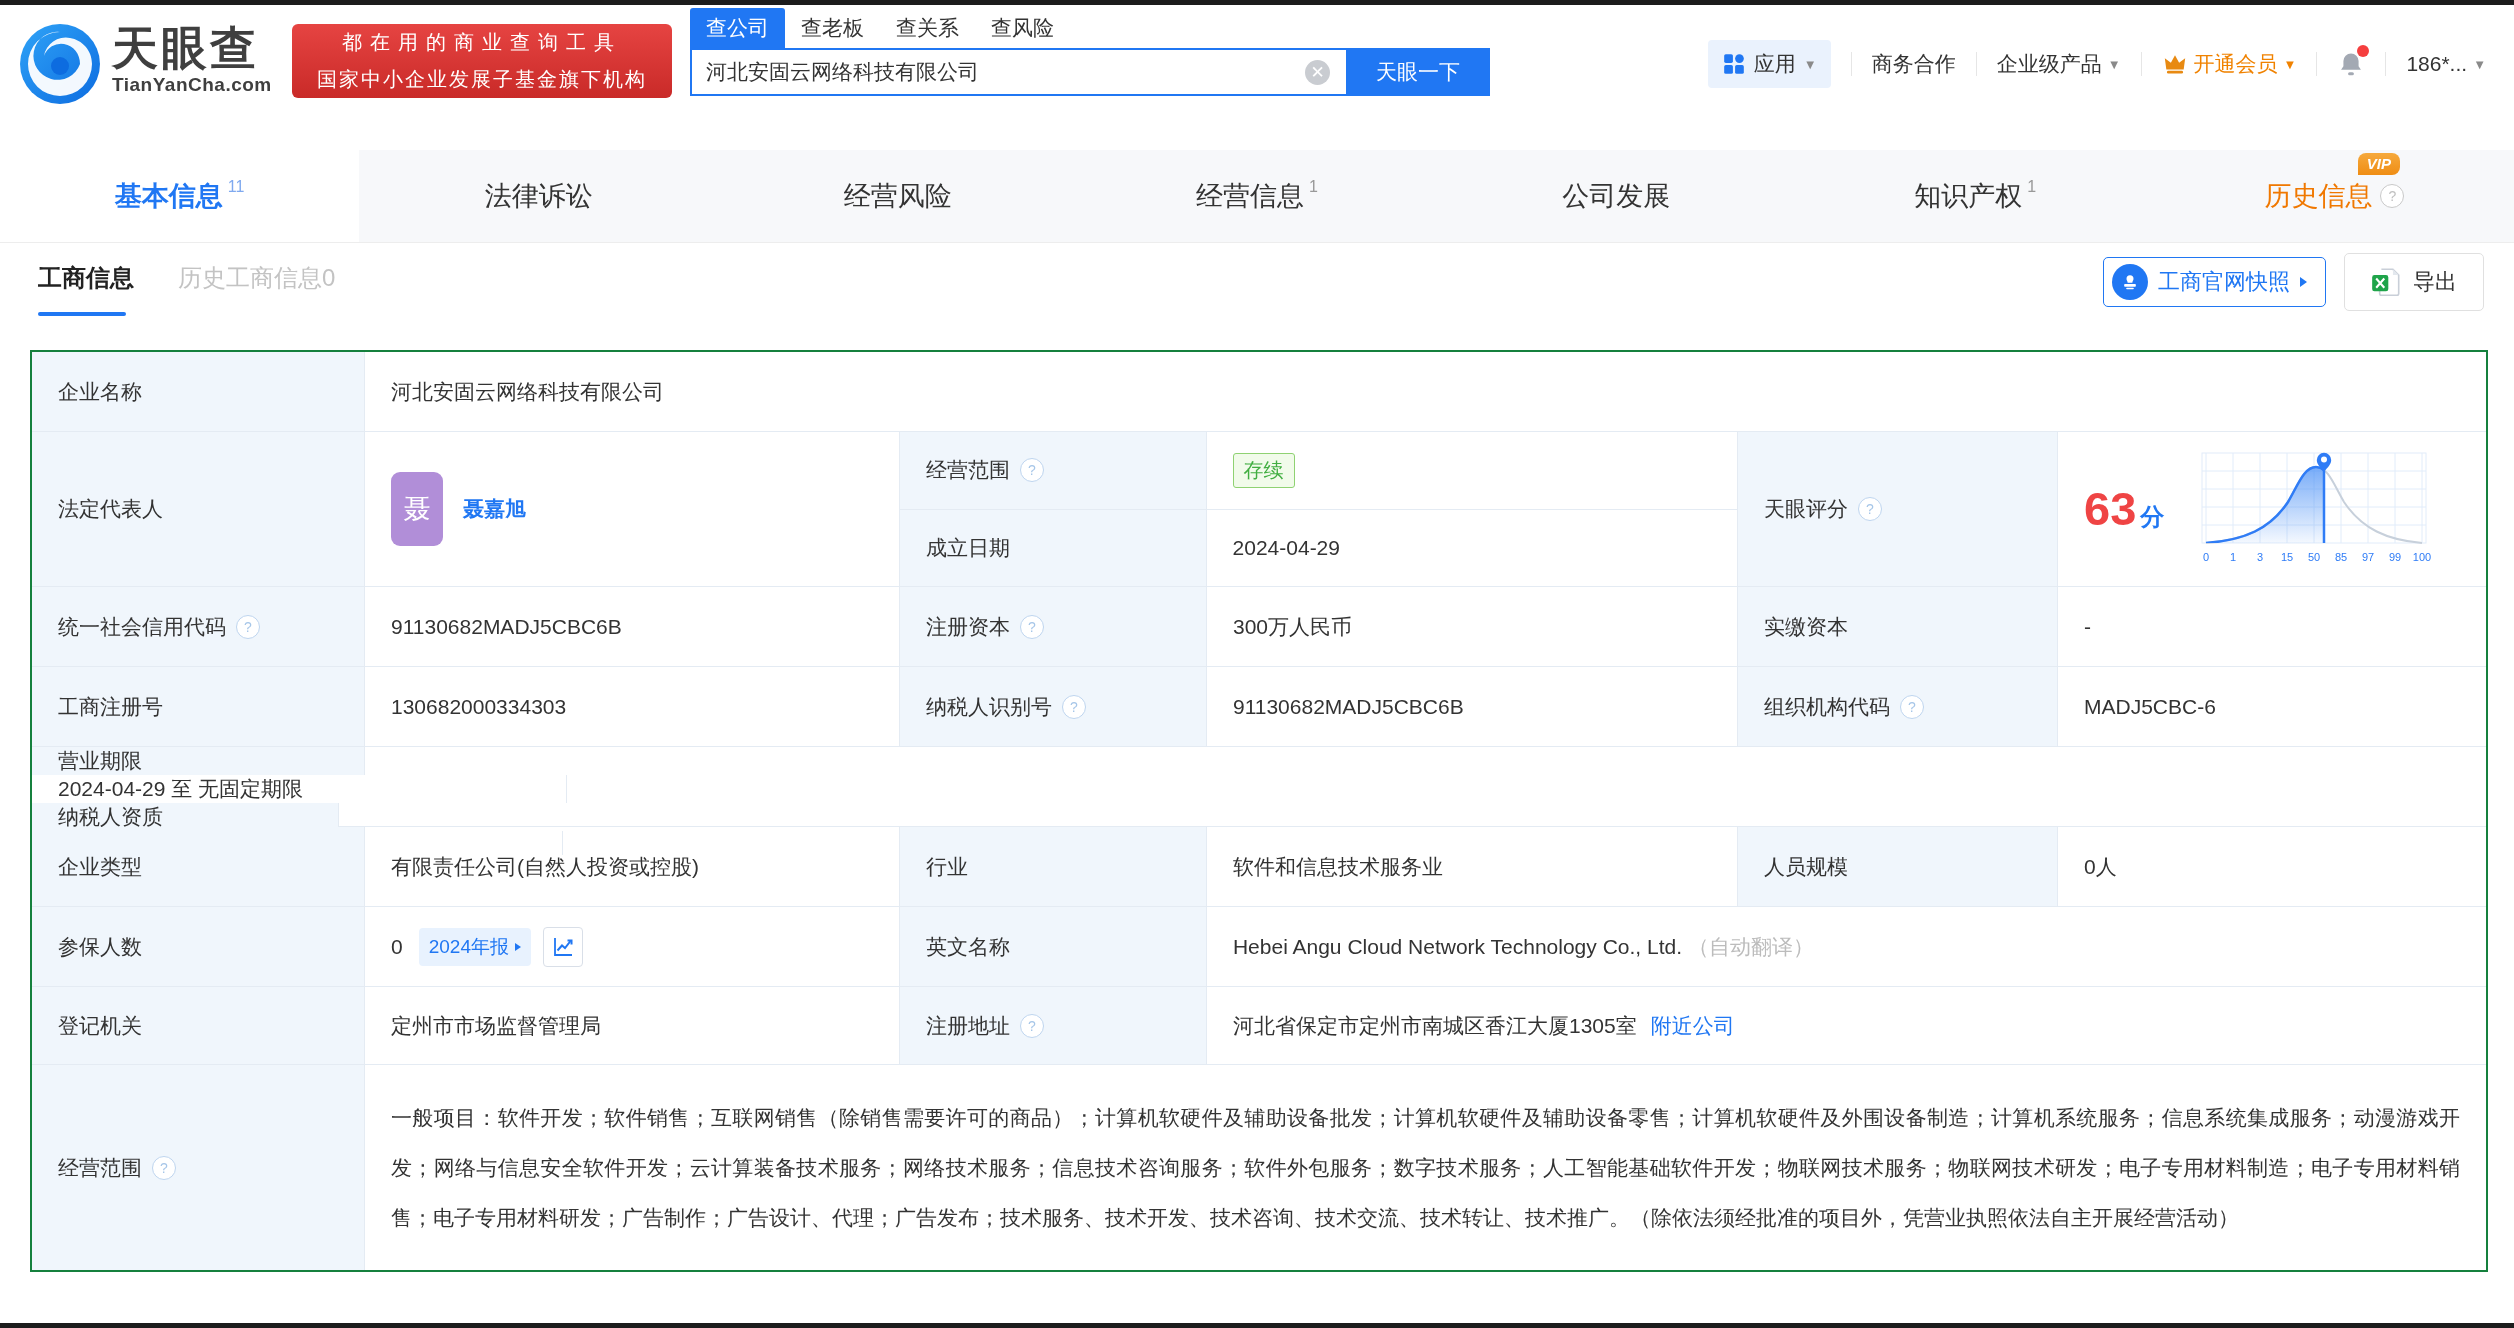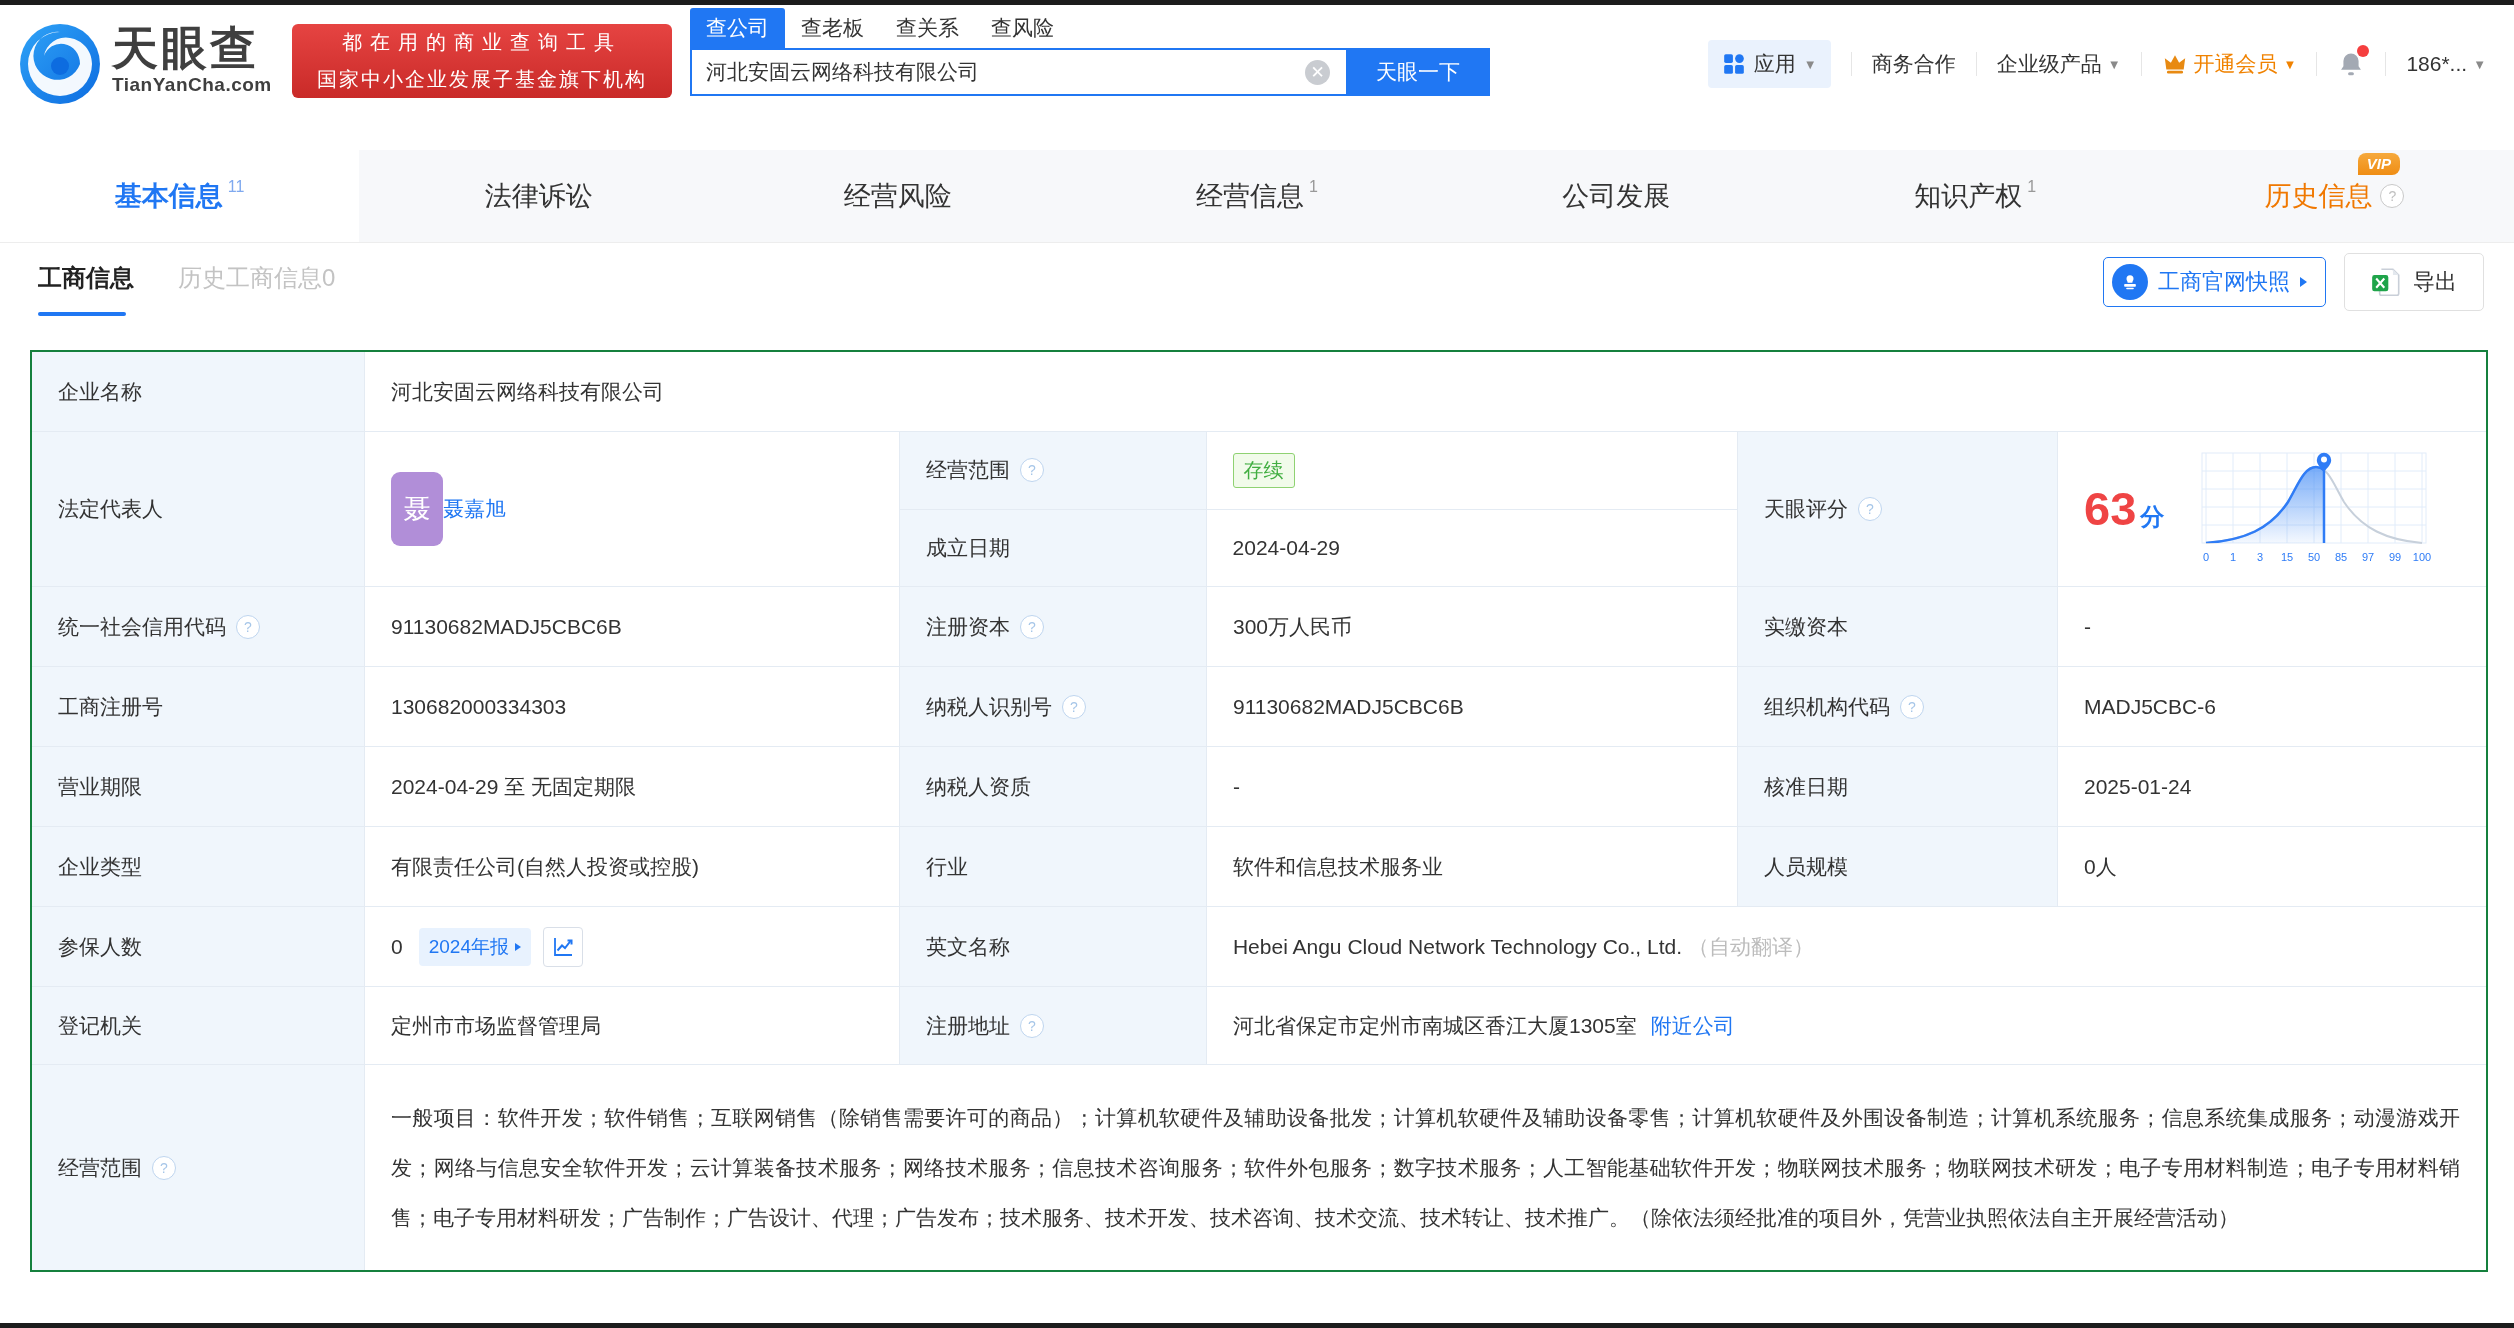--- a/index.html
+++ b/index.html
@@ -248,21 +248,21 @@
 
   <div class="trow" style="height:80px;">
     <div class="cell lbl c1">企业名称</div>
     <div class="cell grow nrb">河北安固云网络科技有限公司</div>
   </div>
 
   <div class="trow" style="height:155px;">
     <div class="cell lbl c1">法定代表人</div>
     <div class="cell c2">
       <span class="avatar">聂</span>
-      <span class="blue-link" style="">聂嘉旭</span>
+      <span class="blue-link" style="margin-left:20px;font-weight:bold;">聂嘉旭</span>
     </div>
     <div class="midblock">
       <div class="midrow first">
         <div class="cell lbl mlbl">
           <span>经营范围</span>
           <span class="help">?</span>
         </div>
         <div class="cell grow nrb">
           <span class="badge-green">存续</span>
         </div>
@@ -353,21 +353,21 @@
         <span class="help">?</span>
     </div>
     <div class="cell c4">91130682MADJ5CBC6B</div>
     <div class="cell lbl c5">
       <span>组织机构代码</span>
         <span class="help">?</span>
     </div>
     <div class="cell c6 nrb">MADJ5CBC-6</div>
   </div>
 
-  <div class="trow" style="height:80px;">
+  <div class="trow" style="height:80px;flex-direction:column;">
     <div class="cell lbl c1">营业期限</div>
     <div class="cell c2">2024-04-29 至 无固定期限</div>
     <div class="cell lbl c3">纳税人资质</div>
     <div class="cell c4">-</div>
     <div class="cell lbl c5">核准日期</div>
     <div class="cell c6 nrb">2025-01-24</div>
   </div>
 
   <div class="trow" style="height:80px;">
     <div class="cell lbl c1">企业类型</div>

